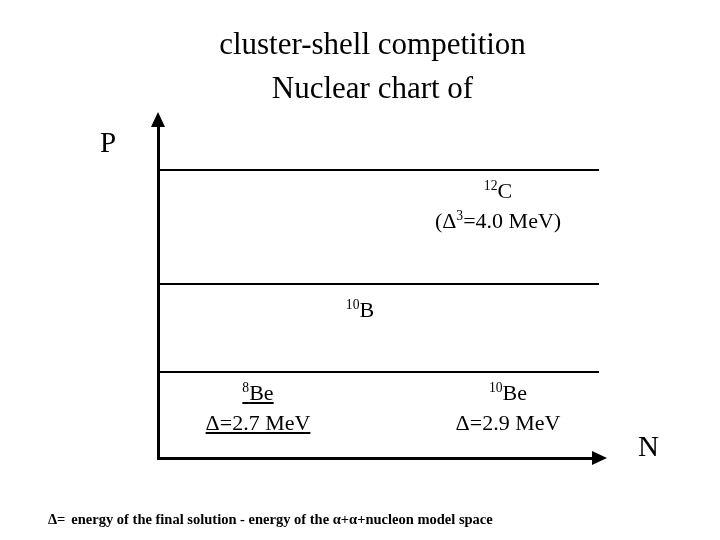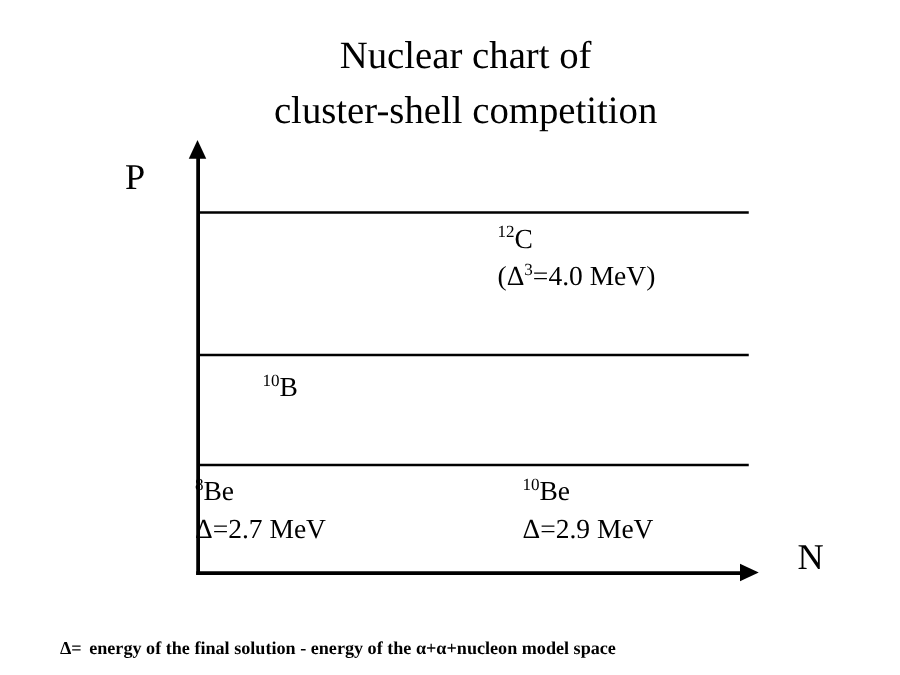--- a/index.html
+++ b/index.html
@@ -85,58 +85,58 @@
     height: 2px;
     background: #000000;
   }
   .sep-1 { top: 169px; width: 441px; }
   .sep-2 { top: 283px; width: 441px; }
   .sep-3 { top: 371px; width: 441px; }
 
   
   .block {
     position: absolute;
-    text-align: left;
+    text-align: center;
     font-size: 22px;
     line-height: 30px;
     white-space: nowrap;
   }
   .block .nuc { display: block; }
   .block .val { display: block; }
   .nuc sup, .val sup {
     font-size: 0.62em;
     vertical-align: super;
     line-height: 0;
   }
 
   .block-c12  { left: 398px; top: 176px; width: 200px; }
   .block-b10  { left: 210px; top: 295px; width: 300px; }
-  .block-be8  { left: 156px; top: 378px; width: 180px; }
+  .block-be8  { left: 168px; top: 378px; width: 180px; text-decoration: underline; }
   .block-be10 { left: 418px; top: 378px; width: 180px; }
 
   
   .footnote {
     position: absolute;
     left: 48px;
     top: 509px;
     font-size: 14.5px;
     line-height: 20px;
     font-weight: bold;
     white-space: nowrap;
   }
   .footnote .fn-lead { margin-right: 6px; }
 </style>
 </head>
 <body>
 
 <div id="slide">
 
   <div class="title">
+    <span class="title-line">cluster-shell competition</span>
     <span class="title-line">Nuclear chart of</span>
-    <span class="title-line">cluster-shell competition</span>
   </div>
 
   <div class="axis-v-head"></div>
   <div class="axis-v"></div>
   <div class="axis-label axis-label-p">P</div>
 
   <div class="axis-h"></div>
   <div class="axis-h-head"></div>
   <div class="axis-label axis-label-n">N</div>
 

